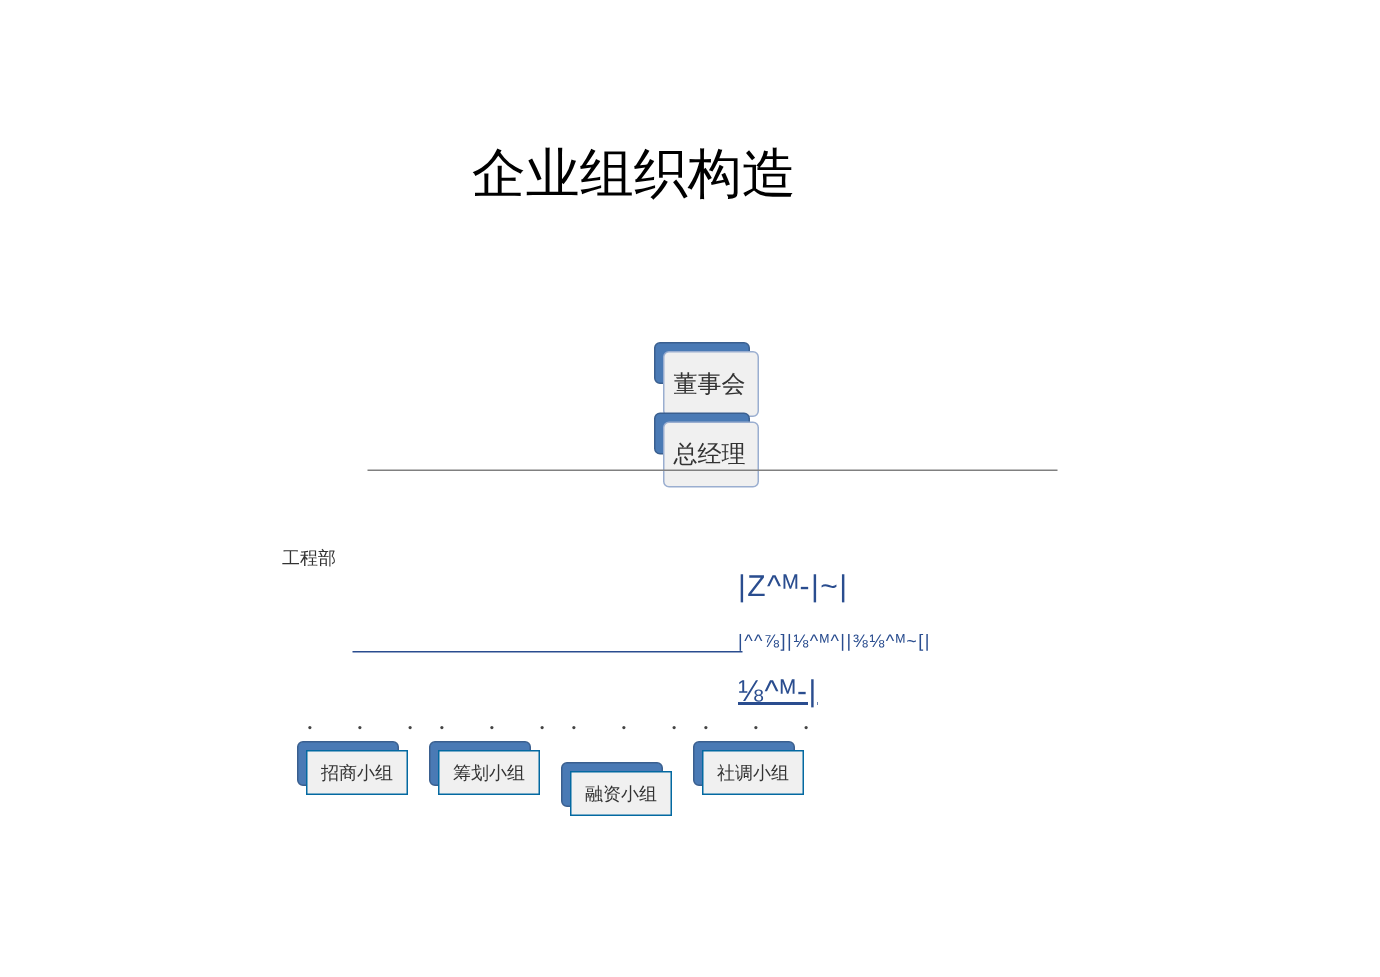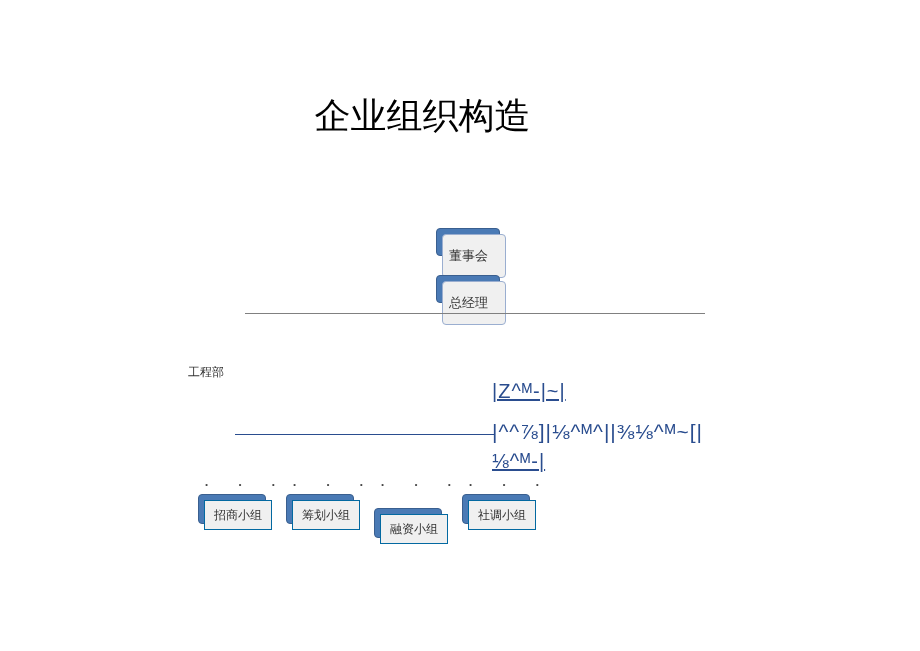--- a/index.html
+++ b/index.html
@@ -44,21 +44,21 @@
       top: 6px;
       left: 6px;
       width: 64px;
       height: 44px;
       background: #f0f0f0;
       border: 1px solid #9aaed0;
       border-radius: 4px;
       display: flex;
       align-items: center;
       padding-left: 6px;
-      font-size: 13px;
+      font-size: 16px;
       color: #333;
     }
     .board-box {
       top: 228px;
       left: 436px;
     }
     .gm-box {
       top: 275px;
       left: 436px;
     }
@@ -78,30 +78,29 @@
       background: #808080;
     }
     .garbled-1 {
       position: absolute;
       top: 380px;
       left: 492px;
       color: #2a4d8f;
       font-family: Arial, sans-serif;
       font-size: 20px;
       letter-spacing: 1px;
-      text-decoration: underline;
       font-weight: normal;
     }
     .garbled-2 {
       position: absolute;
       top: 420px;
       left: 492px;
       color: #2a4d8f;
       font-family: Arial, sans-serif;
-      font-size: 21px;
+      font-size: 12px;
       letter-spacing: 1px;
       font-weight: normal;
     }
     .garbled-3 {
       position: absolute;
       top: 450px;
       left: 492px;
       color: #2a4d8f;
       font-family: Arial, sans-serif;
       font-size: 20px;

